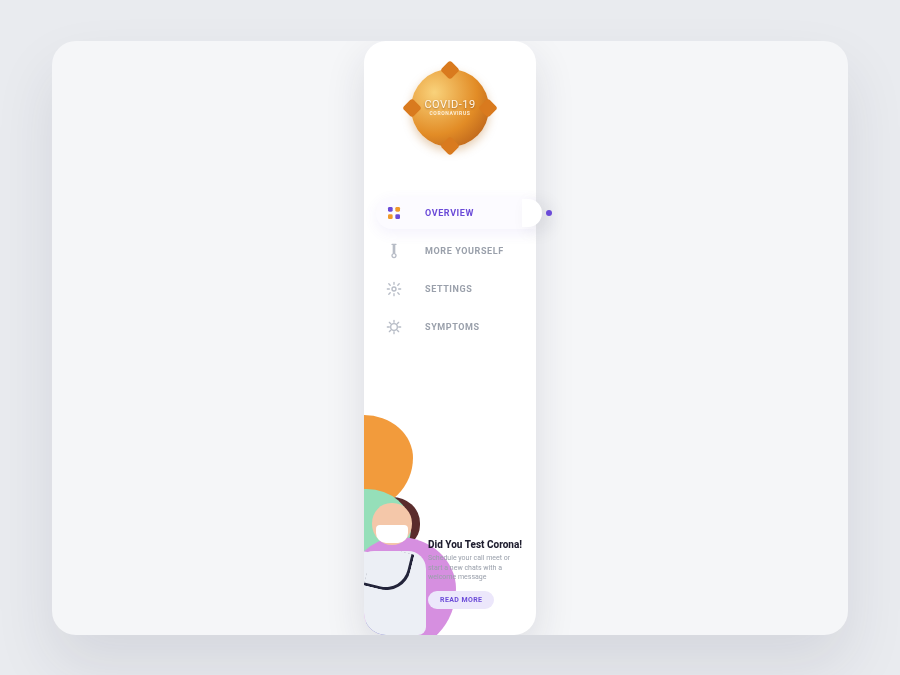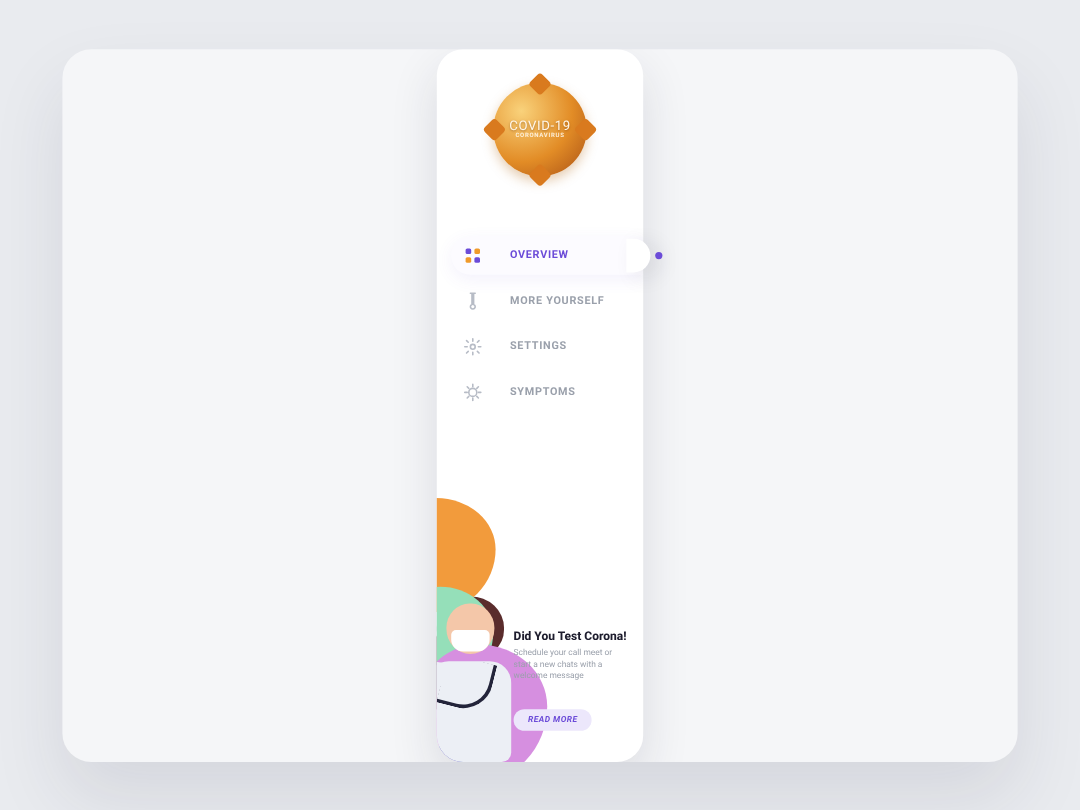--- a/index.html
+++ b/index.html
@@ -204,33 +204,32 @@
   .promo-title {
     font-size: 10px;
     font-weight: 800;
     color: #1e1d2e;
     margin-bottom: 4px;
   }
   .promo-sub {
     font-size: 7px;
     line-height: 1.35;
     color: #9aa0ab;
-    margin-bottom: 18px;
+    margin-bottom: 4px;
   }
   .promo-btn {
     display: inline-block;
     font-size: 7px;
     font-weight: 700;
     letter-spacing: 0.4px;
     color: #6b4bd8;
     background: #ece7fb;
     padding: 5px 12px;
     border-radius: 12px;
     cursor: pointer;
-    font-style: italic;
   }
 
   
   .notch {
     position: absolute;
     width: 30px;
     height: 40px;
     left: calc(50% + 72px);
     top: 152px;
     pointer-events: none;

